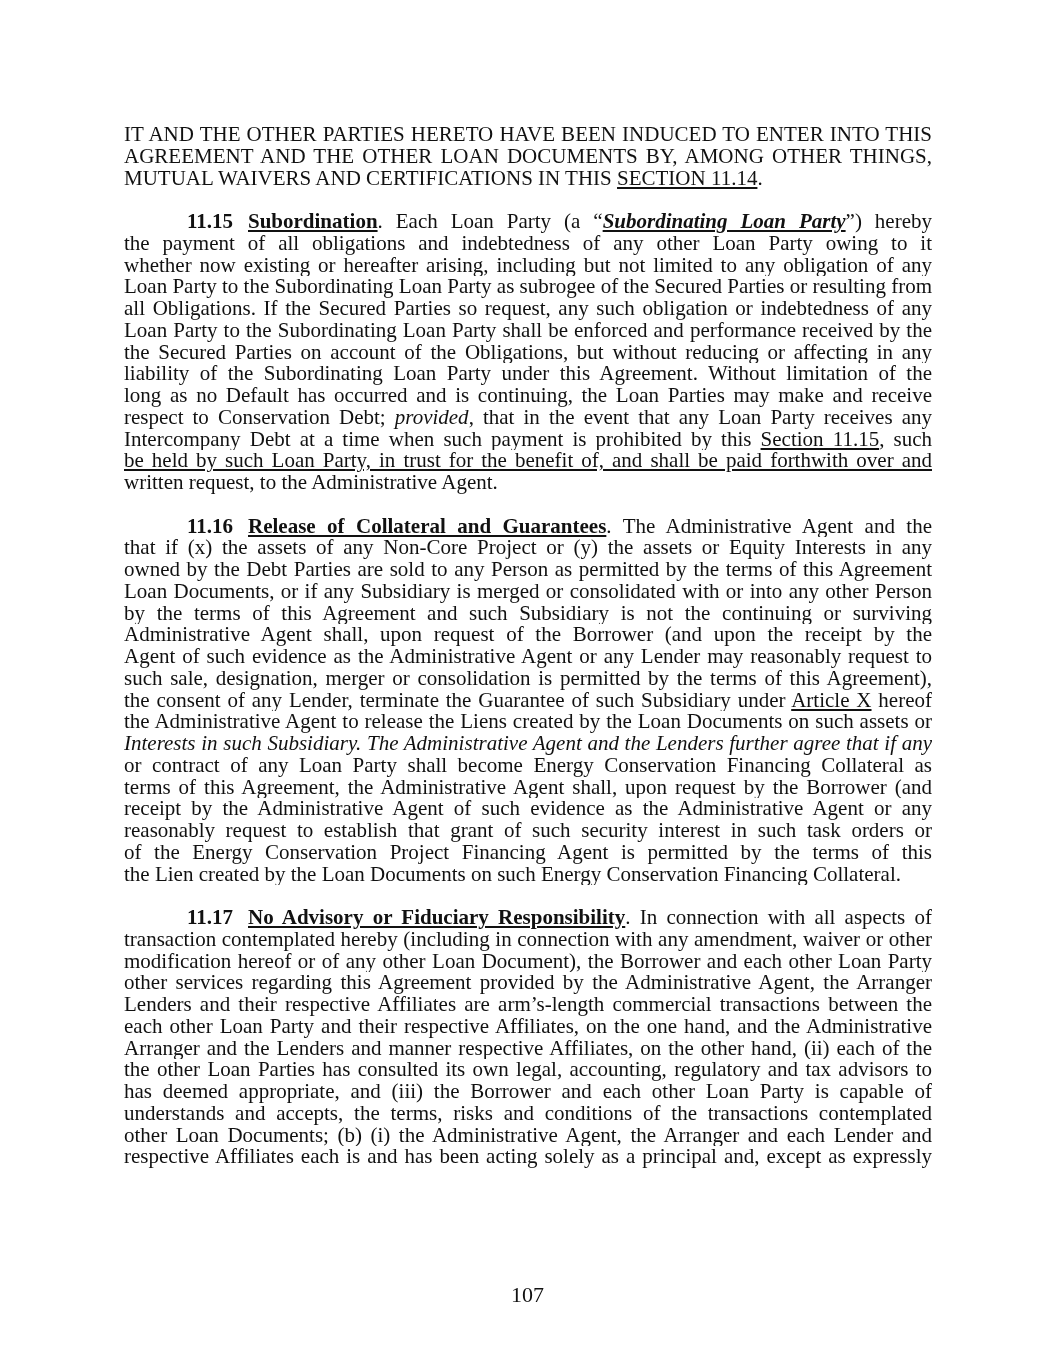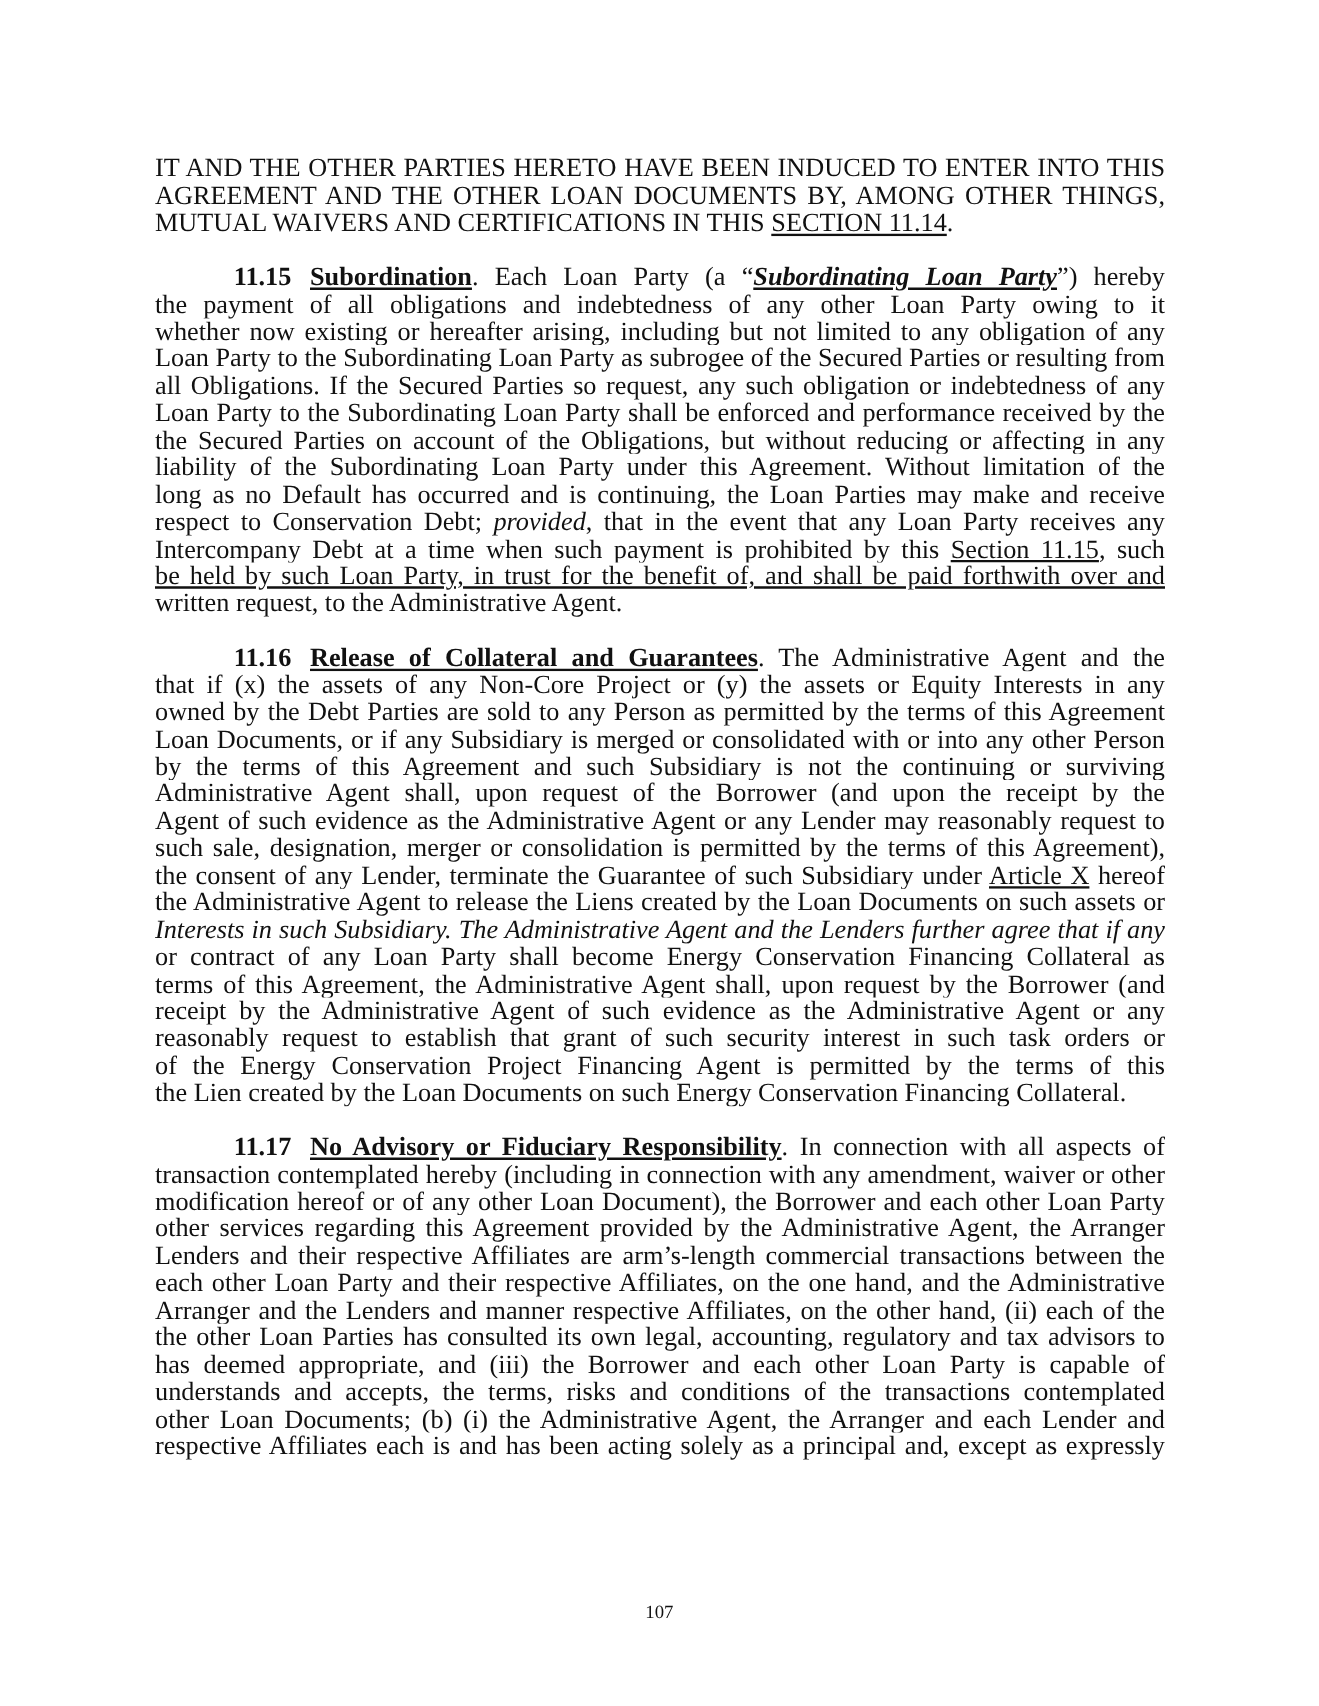--- a/index.html
+++ b/index.html
@@ -11,21 +11,21 @@
           text-align: justify; text-align-last: justify; white-space: nowrap; }
   .line.last { text-align-last: left; }
   .line.indent { text-indent: 63px; }
   .gap { height: 21.75px; }
   .u { text-decoration: underline; text-underline-offset: 2px; }
   .b { font-weight: bold; }
   .bi { font-weight: bold; font-style: italic; text-decoration: underline; }
   .i { font-style: italic; }
   .secnum { font-weight: bold; display: inline-block; width: 61px; text-indent: 0; }
   .page-number { position: absolute; top: 1282px; left: 0; width: 1055px; text-align: center;
-                 font-size: 15px; }
+                 font-size: 22px; }
   
   .line { white-space: normal; overflow: hidden; }
 </style>
 </head>
 <body>
 
 <div class="page">
 
   <div class="para">
     <span class="line" style="white-space: normal;">IT AND THE OTHER PARTIES HERETO HAVE BEEN INDUCED TO ENTER INTO THIS</span>

